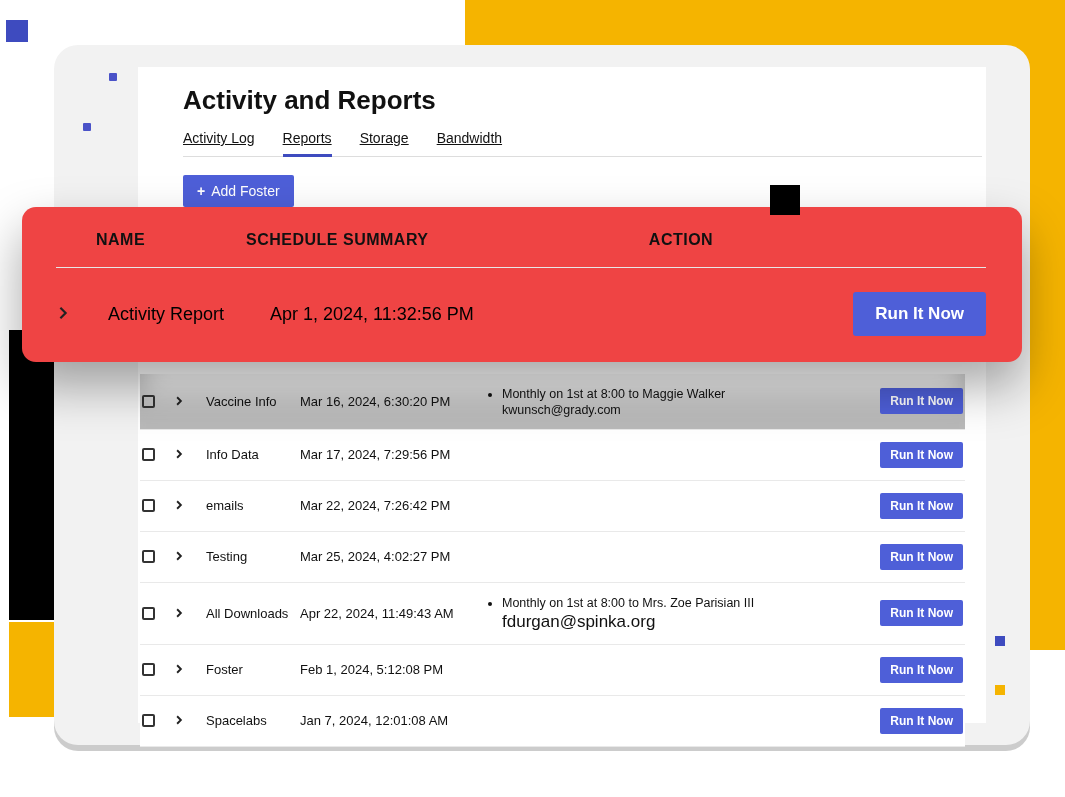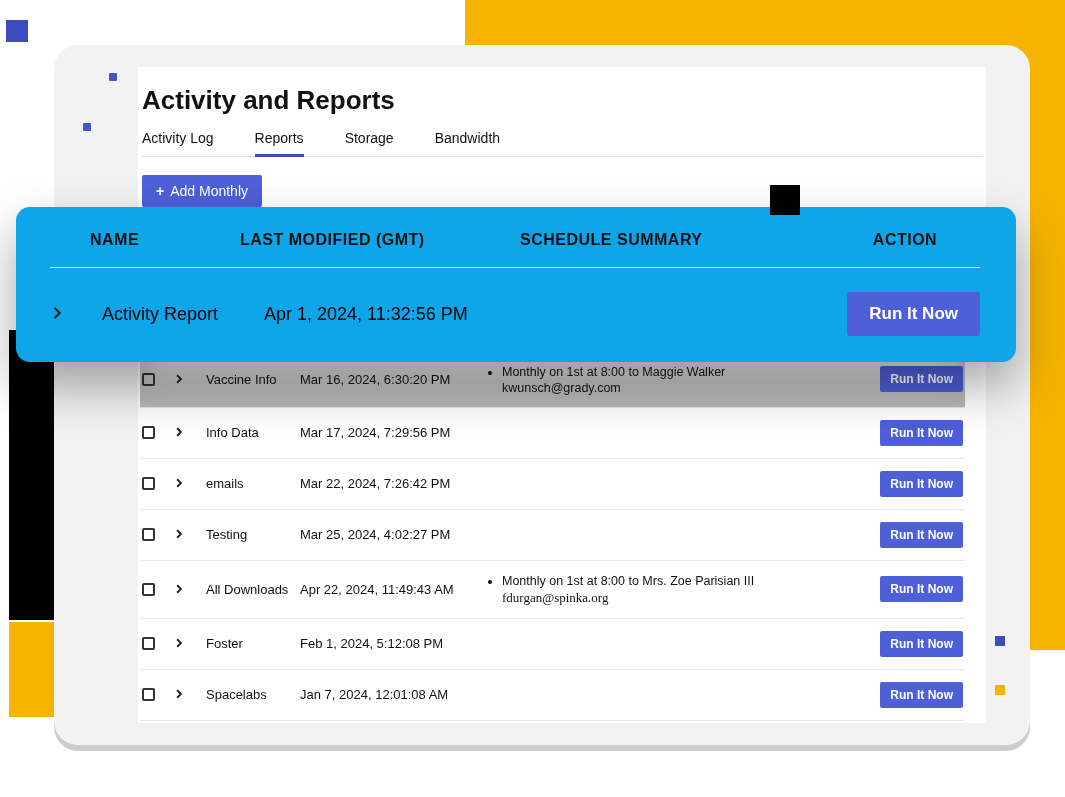--- a/index.html
+++ b/index.html
@@ -83,34 +83,35 @@
   .cam1 { left: 55px; top: 28px; }
   .cam2 { left: 29px; top: 78px; }
 
   .app {
     position: absolute;
     left: 84px; top: 22px;
     right: 44px; bottom: 22px;
     background: #fff;
     padding: 18px 0 0 0;
   }
-  .app-header { padding: 0 4px; }
+  .app-header { padding: 0 4px; margin-left: 41px; }
   .page-title {
     font-size: 26px;
     font-weight: 700;
     color: #111;
     margin-bottom: 8px;
   }
   .tabs {
     display: flex;
-    gap: 41px;
+    gap: 28px;
     border-bottom: 1px solid #ddd;
     font-size: 14px;
     color: #111;
     margin-bottom: 18px;
+    text-decoration: underline;
   }
   .tab {
     padding: 6px 0 8px 0;
     cursor: pointer;
   }
   .tab.active {
     border-bottom: 3px solid #3e4bbf;
     margin-bottom: -1px;
   }
   .add-btn {
@@ -133,23 +134,23 @@
     border: 1px solid #ccc;
     border-bottom: none;
     width: 100px;
     border-radius: 3px 3px 0 0;
     margin-top: 6px;
   }
 
   
   .zoom-card {
     position: absolute;
-    left: 16px; top: 207px;
+    left: 22px; top: 207px;
     width: 1000px;
-    background: #0ea5e9;
+    background: #ef4444;
     border-radius: 14px;
     box-shadow: 0 24px 50px rgba(0,0,0,0.35);
     z-index: 4;
     padding: 24px 36px 26px 34px;
   }
   .zoom-header {
     display: grid;
     grid-template-columns: 40px 150px 280px 1fr 150px;
     font-size: 16px;
     font-weight: 700;
@@ -179,21 +180,21 @@
     font-weight: 700;
     border-radius: 3px;
     cursor: pointer;
     justify-self: end;
   }
   .zoom-name { line-height: 1.25; }
 
   
   .rows {
     position: absolute;
-    left: 140px; top: 352px;
+    left: 140px; top: 374px;
     right: 100px;
     z-index: 2;
   }
   .row {
     display: grid;
     grid-template-columns: 28px 28px 90px 180px 1fr 90px;
     align-items: center;
     gap: 4px;
     padding: 12px 2px;
     border-bottom: 1px solid #e9e9e9;
@@ -244,21 +245,21 @@
     <div class="app-header">
       <h1 class="page-title">Activity and Reports</h1>
       <div class="tabs" id="tabs">
           <div class="tab">Activity Log</div>
           <div class="tab active">Reports</div>
           <div class="tab">Storage</div>
           <div class="tab">Bandwidth</div>
         </div>
       <button class="add-btn">
         <span class="plus">+</span>
-        <span>Add Monthly</span>
+        <span>Add Foster</span>
       </button>
       <div class="cutoff"></div>
     </div>
   </div>
 </div>
 
 <div class="rows" id="rows">
     <div class="row shade">
       <div class="cb"></div>
       <span><svg class="chev" viewBox="0 0 16 16">
@@ -308,21 +309,21 @@
       <div class="cb"></div>
       <span><svg class="chev" viewBox="0 0 16 16">
           <path d="M5 2 L11 8 L5 14" stroke="#222" stroke-width="3" fill="none"></path>
         </svg></span>
       <div class="name">All Downloads</div>
       <div>Apr 22, 2024, 11:49:43 AM</div>
       <div>
         <ul class="bullets">
           <li>Monthly on 1st at 8:00 to Mrs. Zoe Parisian III</li>
         </ul>
-        <div style="padding-left: 18px; font-size: 13px; font-family: Liberation Serif, serif;">fdurgan@spinka.org</div>
+        <div style="padding-left: 18px; font-size: 17px;">fdurgan@spinka.org</div>
       </div>
       <button class="run">Run It Now</button>
     </div>
     <div class="row">
       <div class="cb"></div>
       <span><svg class="chev" viewBox="0 0 16 16">
           <path d="M5 2 L11 8 L5 14" stroke="#222" stroke-width="3" fill="none"></path>
         </svg></span>
       <div class="name">Foster</div>
       <div>Feb 1, 2024, 5:12:08 PM</div>
@@ -338,21 +339,20 @@
       <div>Jan 7, 2024, 12:01:08 AM</div>
       <div></div>
       <button class="run">Run It Now</button>
     </div>
   </div>
 
 <div class="zoom-card">
   <div class="zoom-header">
     <span></span>
     <span>NAME</span>
-    <span>LAST MODIFIED (GMT)</span>
     <span>SCHEDULE SUMMARY</span>
     <span style="text-align:center;">ACTION</span>
   </div>
   <div class="zoom-row">
     <span>
       <svg class="chevron" viewBox="0 0 16 16">
           <path class="chev-svg" d="M5 2 L11 8 L5 14"></path>
         </svg>
     </span>
     <span class="zoom-name">Activity Report</span>

